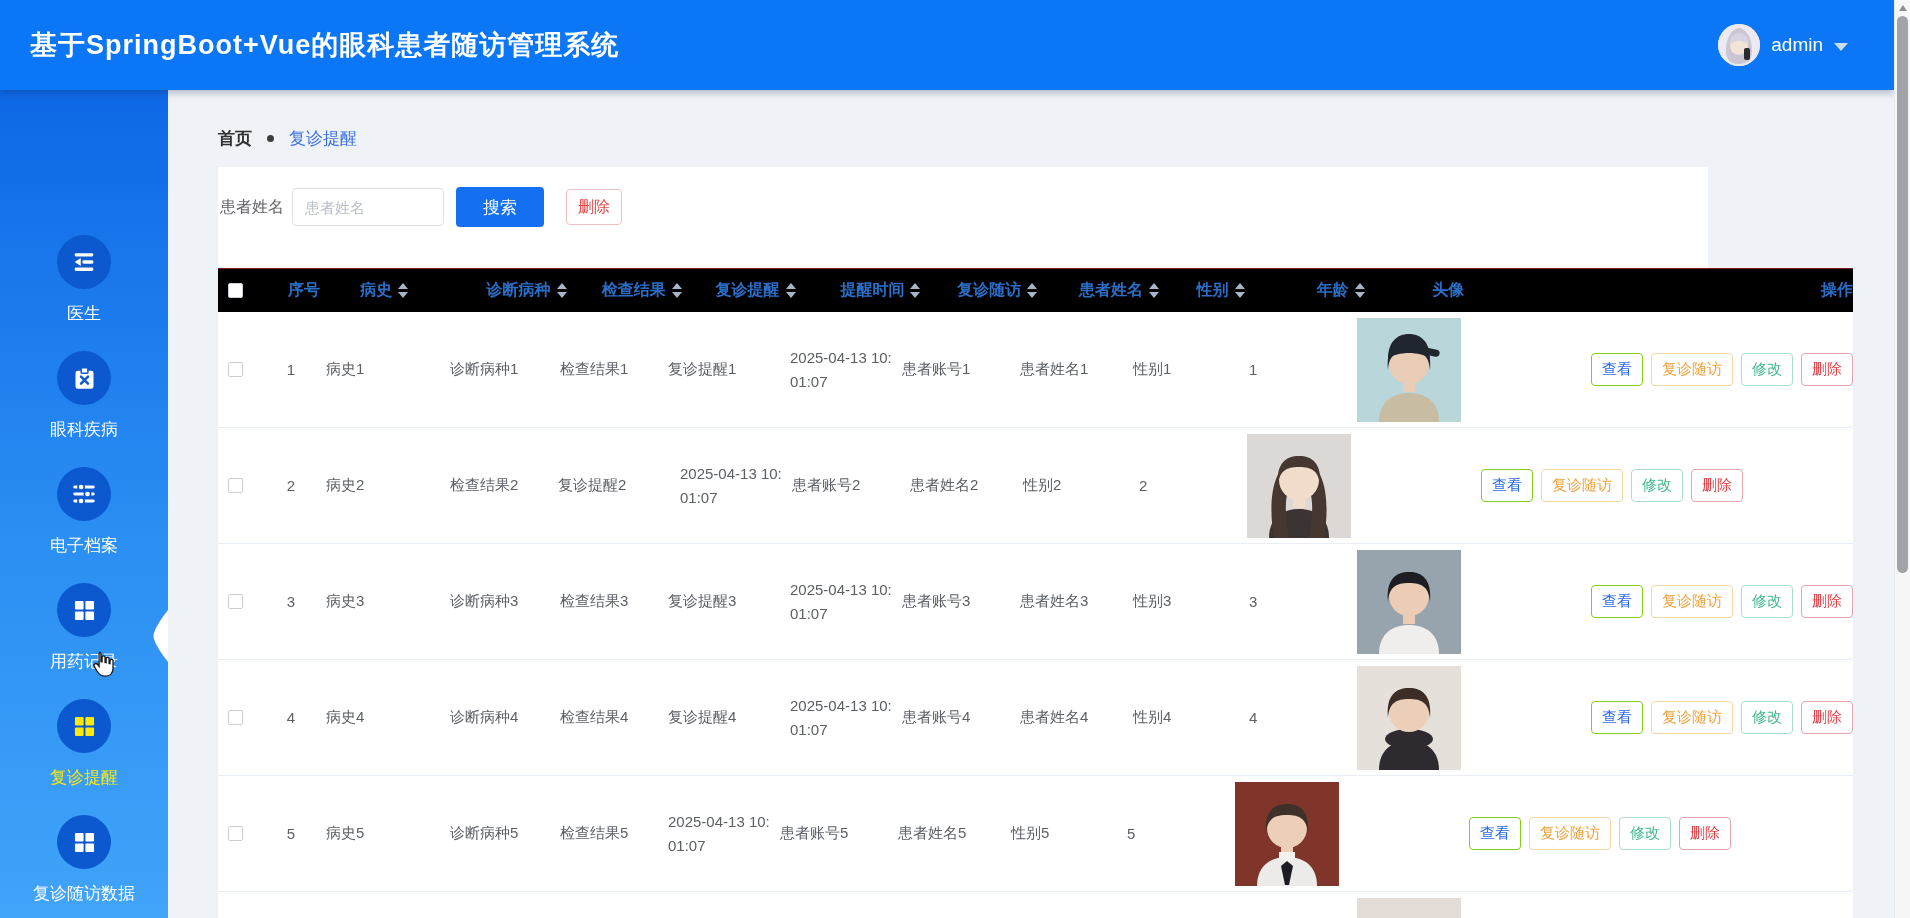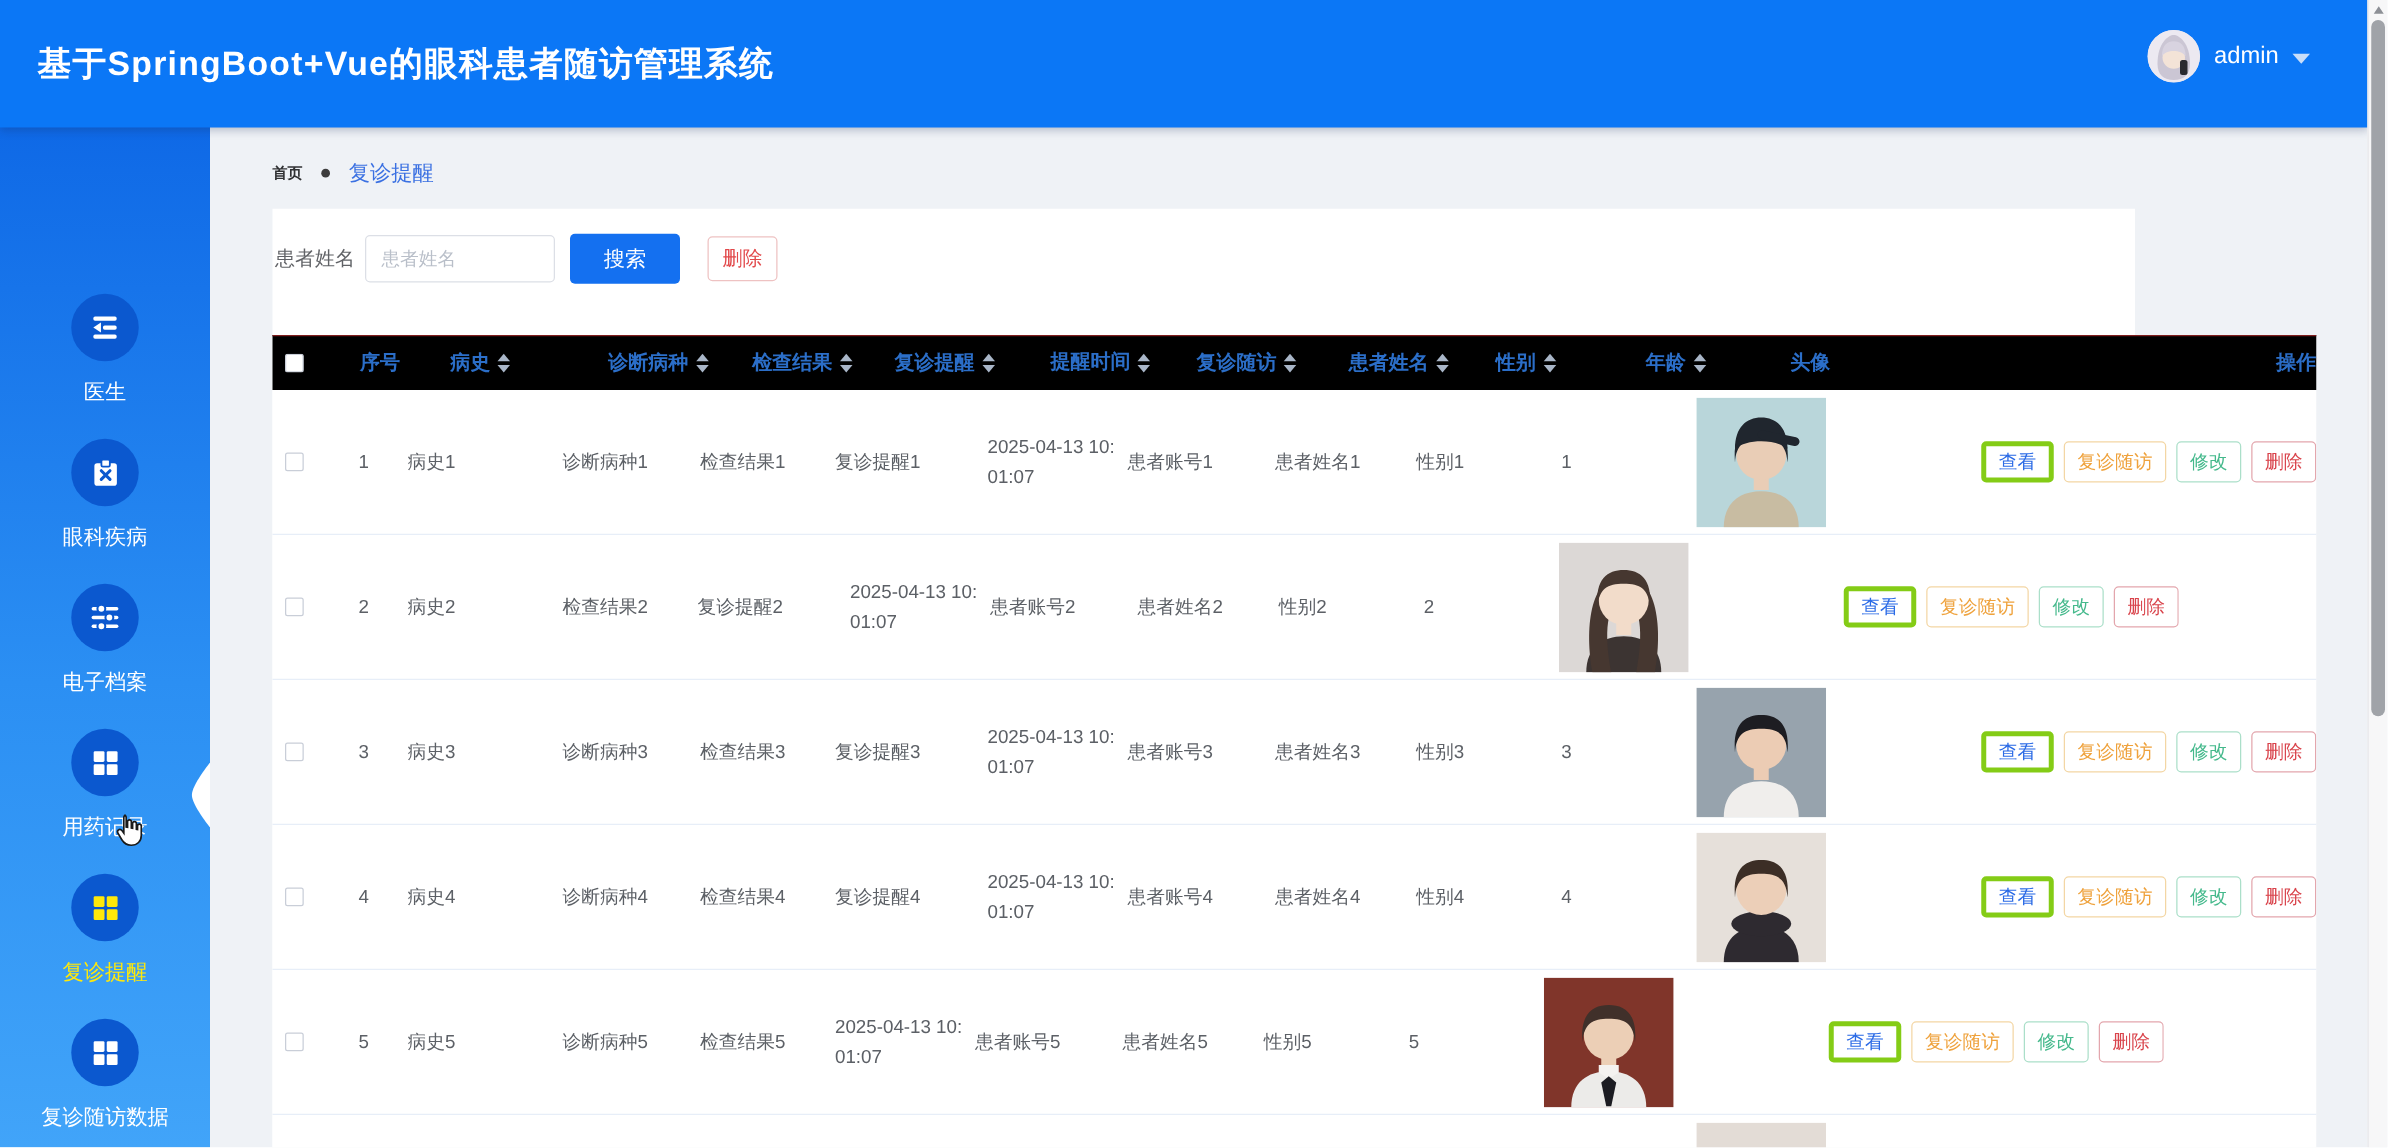--- a/index.html
+++ b/index.html
@@ -1,42 +1,42 @@
 <!DOCTYPE html>
 <html><head>
 <meta charset="utf-8">
 <style>
   * { margin:0; padding:0; box-sizing:border-box; }
   html,body { width:1910px; height:918px; }
   body { font-family:"Liberation Sans","DejaVu Sans",sans-serif; }
   #page { position:relative; width:1910px; height:918px; background:#eff2f6; overflow:hidden; }
 
   
-  .header { position:absolute; left:0; top:0; width:1894px; height:102px; background:#0b77f6;
+  .header { position:absolute; left:0; top:0; width:1894px; height:90px; background:#0b77f6;
             box-shadow:0 3px 7px rgba(20,40,90,.28); z-index:6; display:flex; align-items:center; }
   .title { color:#fff; font-size:27px; font-weight:bold; margin-left:30px; letter-spacing:1px; }
   .user { position:absolute; right:46px; top:0; height:90px; display:flex; align-items:center; gap:11px; }
   .user-avatar { width:42px; height:42px; border-radius:50%; overflow:hidden; background:#ece9f1; }
   .user-name { color:#fff; font-size:19px; }
   .caret-down { width:0; height:0; border-left:7px solid transparent; border-right:7px solid transparent;
                 border-top:8px solid #c9def9; margin-top:3px; }
 
   
   .sidebar { position:absolute; left:0; top:90px; width:168px; height:828px;
              background:linear-gradient(180deg,#0e68e6 0%,#2b8ff3 55%,#41a4f9 100%); z-index:5; }
   .side-item { position:absolute; left:0; width:168px; display:flex; flex-direction:column; align-items:center; cursor:pointer; }
   .side-icon { width:54px; height:54px; border-radius:50%; background:#0b58cf; display:flex; align-items:center; justify-content:center; }
   .side-label { margin-top:13px; color:#ffffff; font-size:17px; white-space:nowrap; }
   .side-item.active .side-label { color:#ffe90a; }
   .notch { position:absolute; left:152px; top:610px; width:16px; height:52px; z-index:7; }
   .cursor-overlay { position:absolute; left:88px; top:648px; width:30px; height:32px; z-index:8; pointer-events:none; }
 
   
   .breadcrumb { position:absolute; left:218px; top:127px; display:flex; align-items:center; gap:15px; }
-  .crumb-home { color:#303133; font-size:12px; font-weight:bold; cursor:pointer; }
+  .crumb-home { color:#303133; font-size:17px; font-weight:bold; cursor:pointer; }
   .crumb-dot { width:7px; height:7px; border-radius:50%; background:#3d3d3d; }
   .crumb-current { color:#3a70e2; font-size:17px; cursor:pointer; }
 
   
   .card { position:absolute; left:218px; top:167px; width:1490px; height:751px; background:#ffffff; }
   .search-row { position:absolute; left:2px; top:20px; height:40px; display:flex; align-items:center; }
   .search-label { font-size:16px; color:#606266; margin-right:8px; }
   .search-input { width:152px; height:38px; border:1px solid #dcdfe6; border-radius:4px; padding:0 12px;
                   font-size:15px; color:#333; outline:none; font-family:inherit; }
   .search-input::placeholder { color:#b9bfc9; }
@@ -58,21 +58,21 @@
           border-top:6px solid #a9b6c8; }
   .c0{width:40px;} .c1{width:66px; justify-content:center; padding-left:0;}
   .c2{width:124px;} .c3{width:110px;} .c4{width:108px;} .c5{width:122px;}
   .c6{width:112px; line-height:1.55;} .c7{width:118px;} .c8{width:113px;} .c9{width:116px;}
   .c10{width:99px;} .c11{width:213px; padding-left:11px;} .c12{width:294px; padding-left:4px; gap:8px;justify-content:flex-end;}
   .trow .cell { font-size:15px; color:#5c6066; }
   .checkbox { width:15px; height:15px; border:1px solid #c9ced8; border-radius:2px; background:#fff; margin-left:8px; cursor:pointer; }
   .avatar-box { width:104px; height:104px; margin:6px 0; overflow:hidden; }
   .op-btn { height:33px; padding:0 10px; background:#fff; border-radius:4px; font-size:15px; cursor:pointer;
             font-family:inherit; white-space:nowrap; }
-  .btn-view   { color:#2a6ae6; border:4px solid #84cc16; }
+  .btn-view   { color:#2a6ae6; border:1px solid #84cc16; }
   .btn-follow { color:#efa23c; border:1px solid #f3d6a4; }
   .btn-edit   { color:#45b98c; border:1px solid #abdfc9; }
   .btn-del    { color:#d9434b; border:1px solid #e3a6ad; }
   .time-text { width:106px; word-break:break-all; }
 
   
   .scrollbar { position:absolute; right:0; top:0; width:16px; height:918px; background:#f7f7f8;
                border-left:1px solid #e8e8ea; z-index:9; }
   .sb-arrow-up { position:absolute; top:5px; left:4px; width:0; height:0; border-left:4px solid transparent;
                  border-right:4px solid transparent; border-bottom:6px solid #8d9096; }

